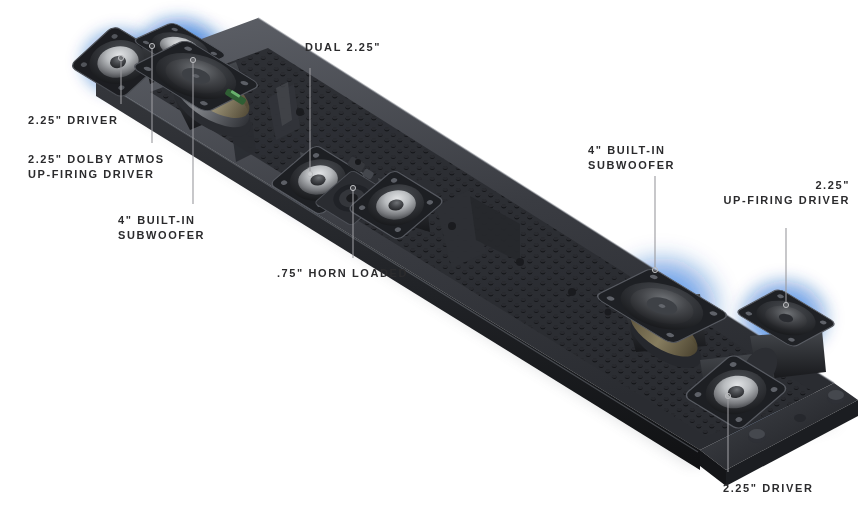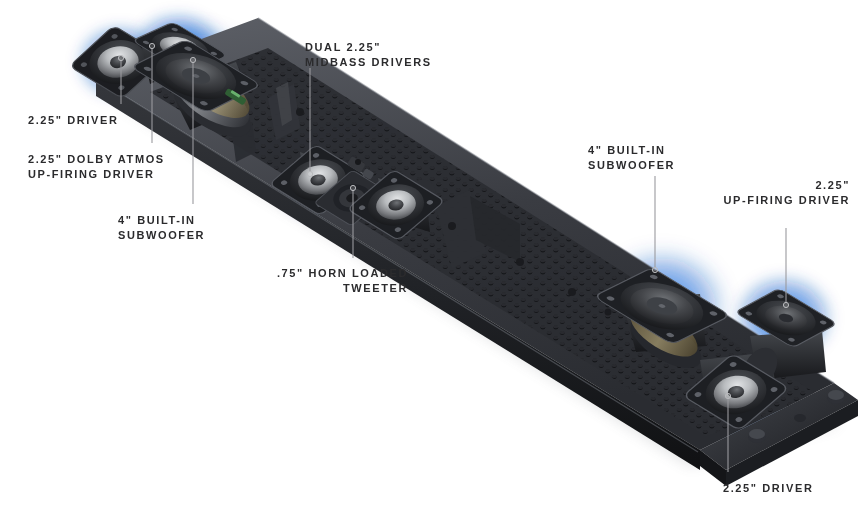--- a/index.html
+++ b/index.html
@@ -332,20 +332,20 @@
         <circle cx="655" cy="270" r="2.6" fill="#ffffff" fill-opacity="0.15" stroke="#b9babd" stroke-width="1"></circle>
         <circle cx="786" cy="305" r="2.6" fill="#ffffff" fill-opacity="0.15" stroke="#b9babd" stroke-width="1"></circle>
         <circle cx="728" cy="396" r="2.6" fill="#ffffff" fill-opacity="0.15" stroke="#b9babd" stroke-width="1"></circle>
       </g>
   </svg>
 
   <div id="callout-layer">
       <div class="callout left" style="left: 28px; top: 113px;"><div>2.25" DRIVER</div></div>
       <div class="callout left" style="left: 28px; top: 152px;"><div>2.25" DOLBY ATMOS</div><div>UP-FIRING DRIVER</div></div>
       <div class="callout left" style="left: 118px; top: 213px;"><div>4" BUILT-IN</div><div>SUBWOOFER</div></div>
-      <div class="callout left" style="left: 305px; top: 40px;"><div>DUAL 2.25"</div><div>MIDBASS DRIVERS</div></div>
-      <div class="callout right" style="left: auto; top: 266px; right: 460px; width: 170px;"><div>.75" HORN LOADED</div><div>TWEETER</div></div>
+      <div class="callout left" style="left: 305px; top: 40px;"><div>DUAL 2.25"</div></div>
+      <div class="callout right" style="left: auto; top: 266px; right: 460px; width: 170px;"><div>.75" HORN LOADED</div></div>
       <div class="callout left" style="left: 588px; top: 143px;"><div>4" BUILT-IN</div><div>SUBWOOFER</div></div>
       <div class="callout right" style="left: auto; top: 178px; right: 18px; width: 170px;"><div>2.25"</div><div>UP-FIRING DRIVER</div></div>
       <div class="callout left" style="left: 723px; top: 481px;"><div>2.25" DRIVER</div></div>
     </div>
 
 </div>
 
 </body></html>

